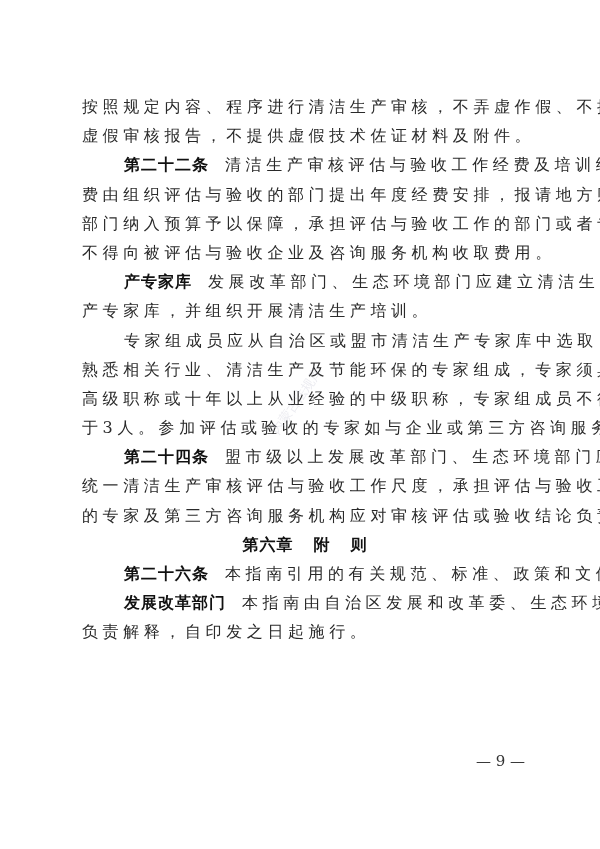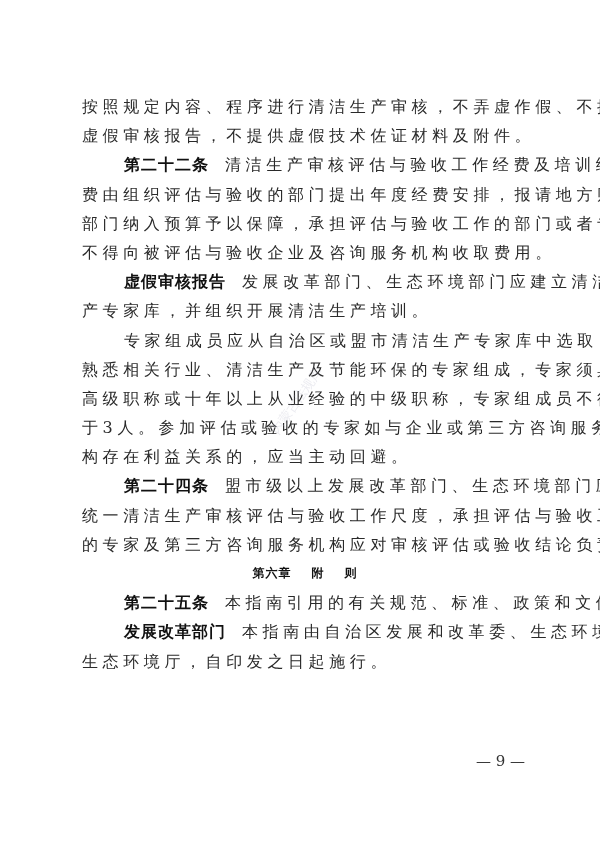--- a/index.html
+++ b/index.html
@@ -9,21 +9,21 @@
   }
   .page { position: absolute; left: 82px; top: 92px; width: 446px; }
   .line {
     height: 29.2px; line-height: 29.2px; font-size: 16px; letter-spacing: 4.6px;
     white-space: nowrap; overflow: visible;
   }
   .indent { padding-left: 42px; }
   .bold { font-family: "DejaVu Sans", "Liberation Sans", sans-serif; font-weight: bold; letter-spacing: 1px; color: #111; margin-right: 16px; }
   .chapter {
     text-align: center; font-family: "DejaVu Sans", "Liberation Sans", sans-serif;
-    font-weight: bold; letter-spacing: 1px; color: #111; font-size: 12px;
+    font-weight: bold; letter-spacing: 1px; color: #111; font-size: 16px;
   }
   .chapter .gap { display: inline-block; width: 20px; }
   .pagenum {
     position: absolute; left: 476px; top: 752px; font-size: 15px; color: #333;
     font-family: "DejaVu Serif", serif; white-space: nowrap;
   }
   .watermark {
     position: absolute; left: 258px; top: 392px; transform: rotate(-55deg);
     font-size: 13px; color: rgba(180,180,200,0.25); font-family: "DejaVu Sans", sans-serif;
     pointer-events: none;
@@ -32,30 +32,29 @@
 </head>
 <body>
 
 <div class="page">
   <div class="line">按照规定内容、程序进行清洁生产审核，不弄虚作假、不提供</div>
   <div class="line">虚假审核报告，不提供虚假技术佐证材料及附件。</div>
   <div class="line indent"><span class="bold">第二十二条</span><span>清洁生产审核评估与验收工作经费及培训经</span></div>
   <div class="line">费由组织评估与验收的部门提出年度经费安排，报请地方财政</div>
   <div class="line">部门纳入预算予以保障，承担评估与验收工作的部门或者专家</div>
   <div class="line">不得向被评估与验收企业及咨询服务机构收取费用。</div>
-  <div class="line indent"><span class="bold">虚假审核报告</span><span>发展改革部门、生态环境部门应建立清洁生</span></div>
+  <div class="line indent"><span class="bold">产专家库</span><span>发展改革部门、生态环境部门应建立清洁生</span></div>
   <div class="line">产专家库，并组织开展清洁生产培训。</div>
   <div class="line indent">专家组成员应从自治区或盟市清洁生产专家库中选取，由</div>
   <div class="line">熟悉相关行业、清洁生产及节能环保的专家组成，专家须具有</div>
   <div class="line">高级职称或十年以上从业经验的中级职称，专家组成员不得少</div>
   <div class="line">于3人。参加评估或验收的专家如与企业或第三方咨询服务机</div>
-  <div class="line">构存在利益关系的，应当主动回避。</div>
   <div class="line indent"><span class="bold">第二十四条</span><span>盟市级以上发展改革部门、生态环境部门应</span></div>
   <div class="line">统一清洁生产审核评估与验收工作尺度，承担评估与验收工作</div>
   <div class="line">的专家及第三方咨询服务机构应对审核评估或验收结论负责。</div>
   <div class="line chapter"><span>第六章</span><span class="gap"></span><span>附</span><span class="gap"></span><span>则</span></div>
-  <div class="line indent"><span class="bold">第二十五条</span><span>本指南引用的有关规范、标准、政策和文件，</span></div>
+  <div class="line indent"><span class="bold">第二十六条</span><span>本指南引用的有关规范、标准、政策和文件，</span></div>
   <div class="line indent"><span class="bold">发展改革部门</span><span>本指南由自治区发展和改革委、生态环境厅</span></div>
-  <div class="line">生态环境厅，自印发之日起施行。</div>
+  <div class="line">负责解释，自印发之日起施行。</div>
 </div>
 
 <div class="watermark">内蒙古法规库</div>
 <div class="pagenum">— 9 —</div>
 
 </body></html>

